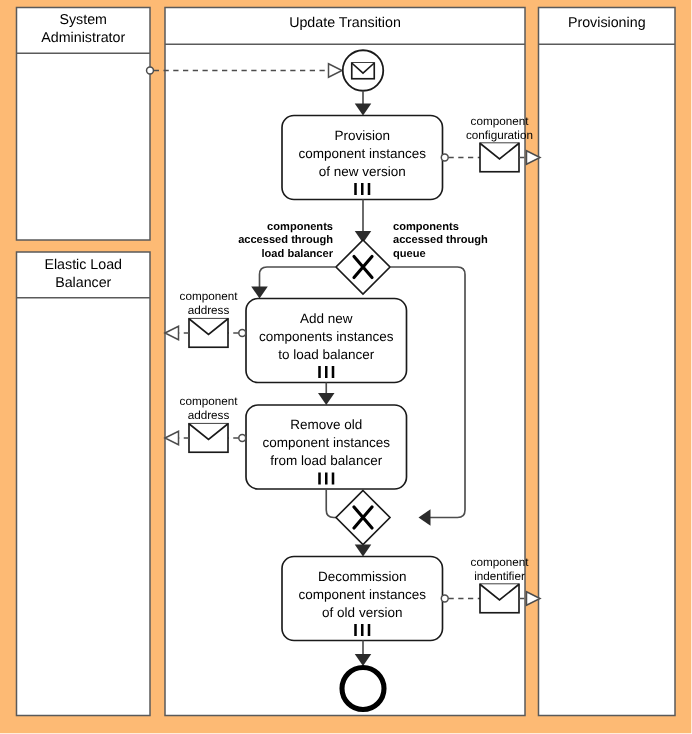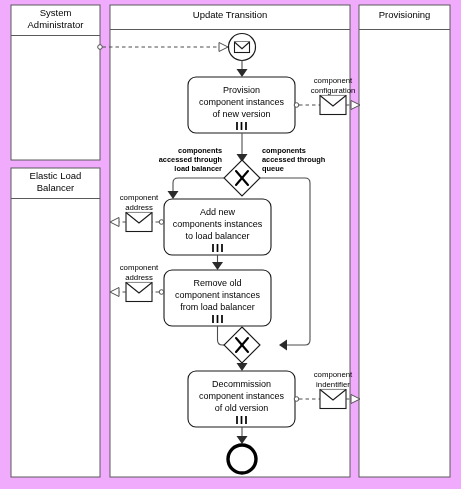--- a/index.html
+++ b/index.html
@@ -4,21 +4,21 @@
 <style>
   html, body {
     margin: 0;
     padding: 0;
     background: #ffffff;
   }
   #canvas {
     position: relative;
     width: 461px;
     height: 489px;
-    background: #f0abfc;
+    background: #fdba74;
     font-family: "Liberation Sans", sans-serif;
     overflow: hidden;
   }
   svg.layer {
     position: absolute;
     top: 0;
     left: 0;
     width: 461px;
     height: 489px;
   }

